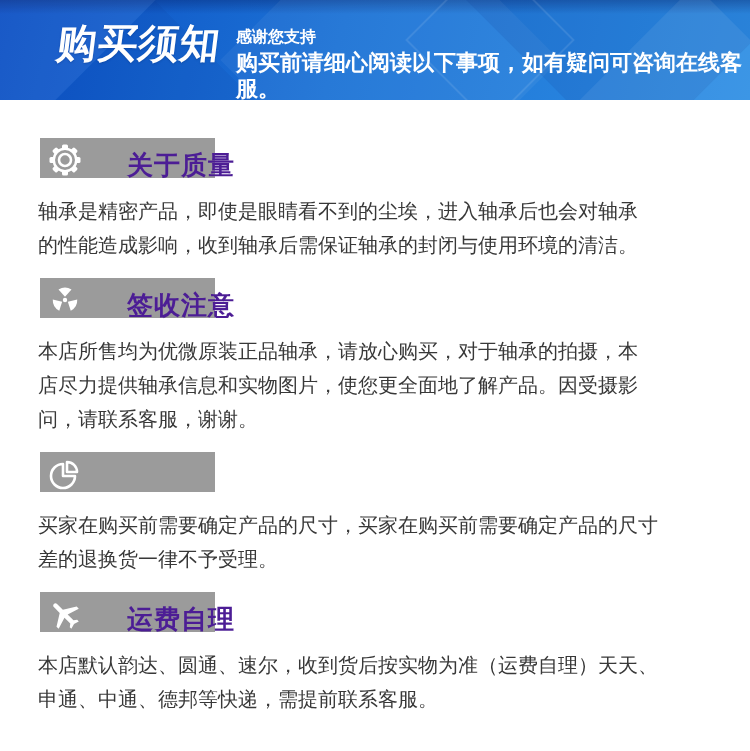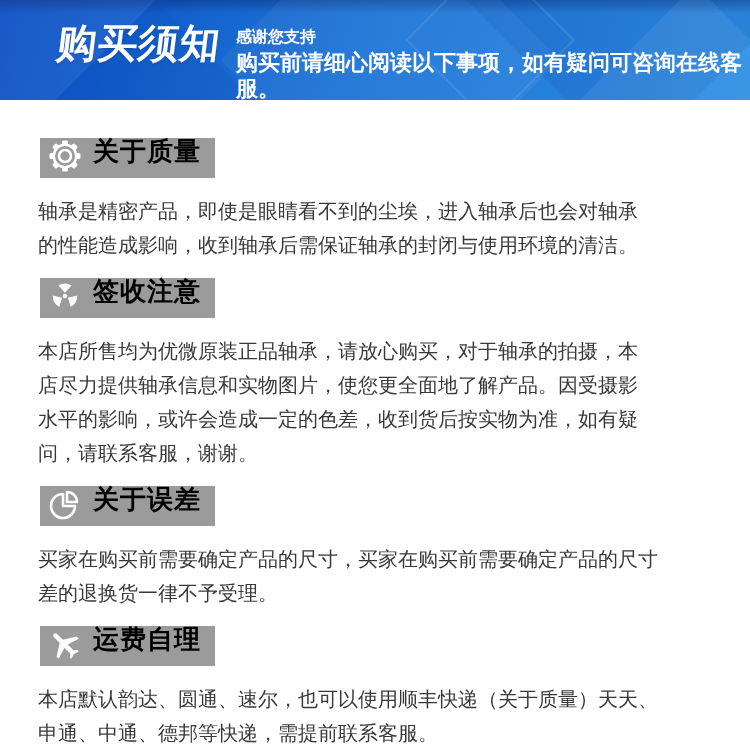--- a/index.html
+++ b/index.html
@@ -45,25 +45,26 @@
     text-shadow:0 1px 2px rgba(0,30,90,.25);
   }
   .banner-sub{
     position:absolute;left:236px;top:24px;
     color:var(--banner-text);font-weight:bold;
   }
   .sub-line1{font-size:16px;line-height:26px;}
   .sub-line2{font-size:22px;line-height:26px;}
   
   .sec-header{
-    display:flex;align-items:flex-start;
+    display:flex;align-items:flex-end;
     width:175px;height:40px;
     margin:16px 0 0 40px;
     background:var(--header-gray);
-    color:#000000;
+    color:#4c1d95;
+    gap:34px;
   }
   .notice-section:first-child .sec-header{margin-top:38px;}
   .sec-icon{
     width:36px;height:36px;margin-left:7px;
     display:flex;align-items:center;justify-content:center;
     flex:0 0 auto;
   }
   .sec-icon svg{display:block;}
   .sec-title{
     font-size:26px;font-weight:bold;margin-left:10px;
@@ -133,54 +134,52 @@
                 <path d="M18 14.5 L11.1 7 A 13 13 0 0 1 24.9 7 Z" transform="rotate(240 18 18)"></path>
                 <circle cx="18" cy="18" r="2.3"></circle>
               </g>
             </svg>
           </span>
         <span class="sec-title">签收注意</span>
       </div>
       <div class="sec-body">
           <div class="p-line">本店所售均为优微原装正品轴承，请放心购买，对于轴承的拍摄，本</div>
           <div class="p-line">店尽力提供轴承信息和实物图片，使您更全面地了解产品。因受摄影</div>
-          <div class="p-line">水平的影响，或许会造成一定的色差，收到货后按实物为准，如有疑</div>
           <div class="p-line">问，请联系客服，谢谢。</div>
         </div>
     </section>
 
     <section class="notice-section">
       <div class="sec-header">
         <span class="sec-icon">
             <svg width="36" height="36" viewBox="0 0 36 36">
               <g fill="none" stroke="#ffffff" stroke-width="2.6" stroke-linejoin="round">
                 <path d="M16 8 A 12 12 0 1 0 28 20 L 16 20 Z"></path>
                 <path d="M20 16 L 20 6 A 10 10 0 0 1 30 16 Z"></path>
               </g>
             </svg>
           </span>
-        <span class="sec-title">关于误差</span>
       </div>
       <div class="sec-body">
           <div class="p-line">买家在购买前需要确定产品的尺寸，买家在购买前需要确定产品的尺寸</div>
           <div class="p-line">差的退换货一律不予受理。</div>
         </div>
     </section>
 
     <section class="notice-section">
       <div class="sec-header">
         <span class="sec-icon">
             <svg width="36" height="36" viewBox="0 0 24 24">
               <g transform="rotate(-45 12 12)">
                 <path fill="#ffffff" d="M21 16v-2l-8-5V3.5c0-.83-.67-1.5-1.5-1.5S10 2.67 10 3.5V9l-8 5v2l8-2.5V19l-2 1.5V22l3.5-1 3.5 1v-1.5L13 19v-5.5l8 2.5z"></path>
               </g>
             </svg>
           </span>
         <span class="sec-title">运费自理</span>
       </div>
       <div class="sec-body">
-          <div class="p-line">本店默认韵达、圆通、速尔，也可以使用顺丰快递（关于质量）天天、</div>
+          <div class="p-line">本店默认韵达、圆通、速尔，收到货后按实物为准（运费自理）天天、</div>
           <div class="p-line">申通、中通、德邦等快递，需提前联系客服。</div>
         </div>
     </section>
   </main>
 
 </div>
 
 </body></html>

